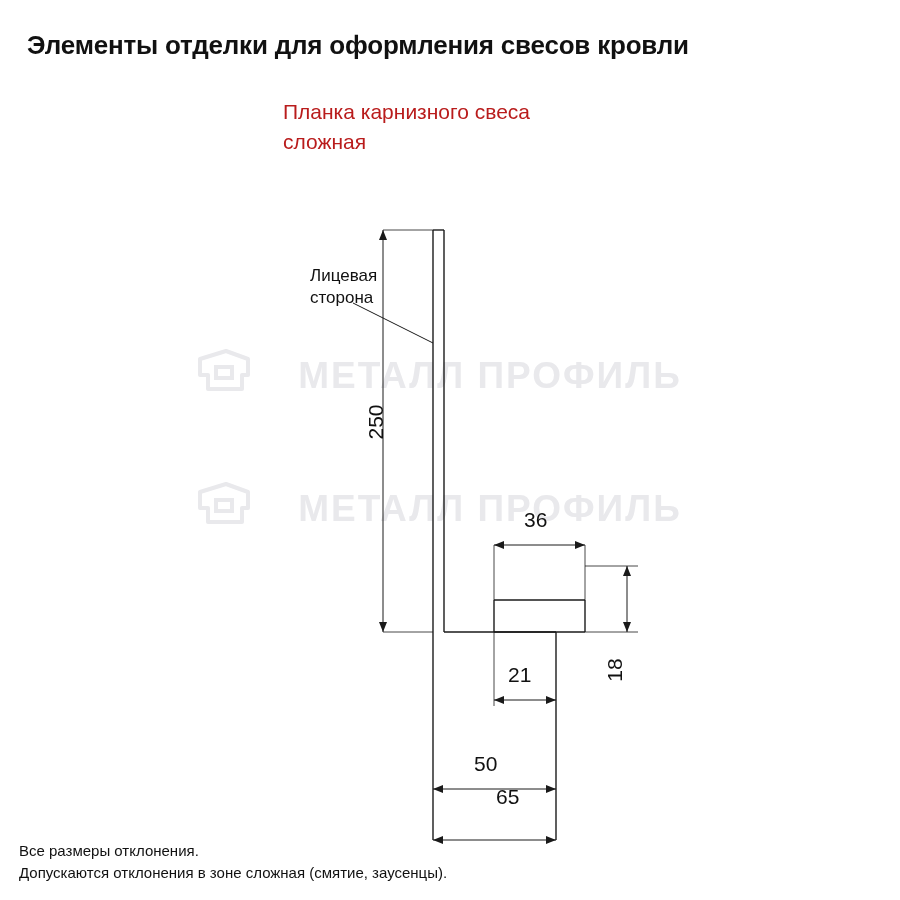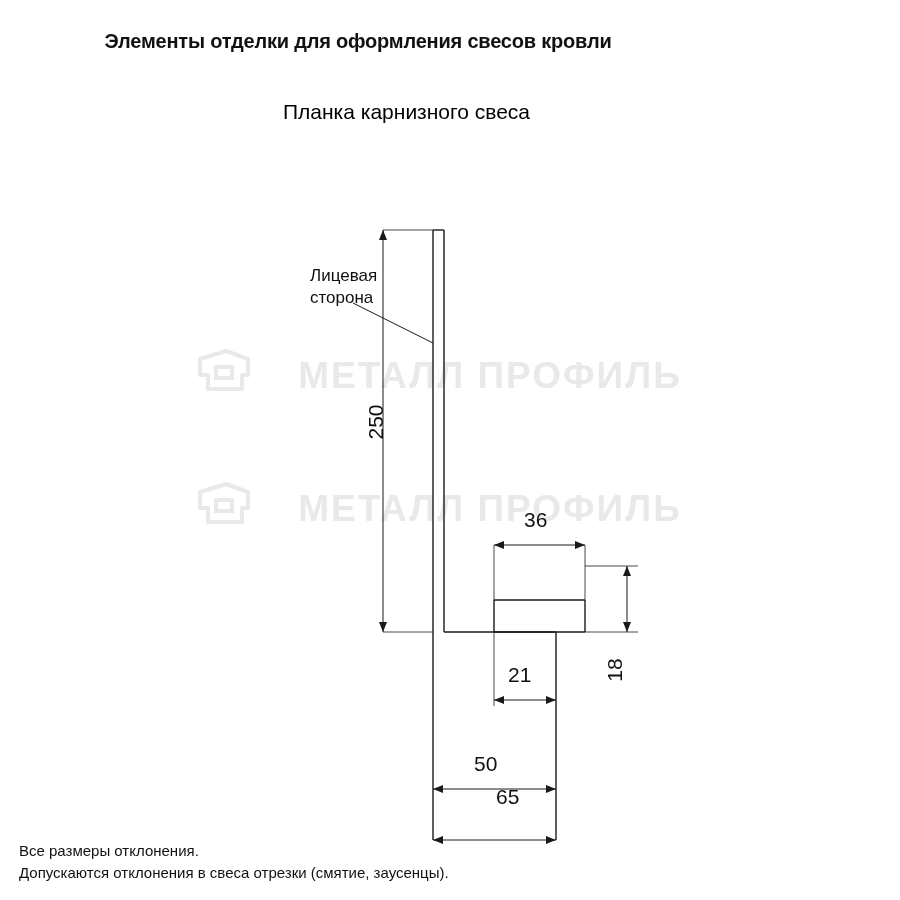--- a/index.html
+++ b/index.html
@@ -20,33 +20,33 @@
     inset: 0;
   }
 
   
   .main-title {
     position: absolute;
     top: 30px;
     left: 0;
     width: 716px;
     text-align: center;
-    font-size: 20px;
+    font-size: 26px;
     font-weight: bold;
     letter-spacing: -0.2px;
     color: #111;
   }
   .subtitle-block {
     position: absolute;
     top: 97px;
     left: 283px;
     width: 520px;
     text-align: left;
     font-size: 21px;
-    color: #000000;
+    color: #b91c1c;
     line-height: 30px;
   }
   .subtitle-line2 {
     display: block;
   }
   .code-line {
     position: absolute;
     top: 171px;
     left: 283px;
     font-size: 21px;
@@ -130,20 +130,21 @@
 </style>
 </head>
 <body>
 
 <div class="page">
 
   <div class="main-title">Элементы отделки для оформления свесов кровли</div>
 
   <div class="subtitle-block">
     <span>Планка карнизного свеса</span>
+    <span class="subtitle-line2">сложная</span>
   </div>
 
 
   <div class="watermark wm1">
     <span class="wm-logo">
       <svg width="78" height="52" viewBox="0 0 78 52" fill="none" xmlns="http://www.w3.org/2000/svg">
         <path d="M4 14 L30 6 L52 14 L52 30 L46 30 L46 44 L12 44 L12 30 L4 30 Z" stroke="#e9e9ec" stroke-width="4" fill="none" stroke-linejoin="round"></path>
         <path d="M20 22 L36 22 L36 33 L20 33 Z" stroke="#e9e9ec" stroke-width="4" fill="none"></path>
       </svg>
     </span>
@@ -235,16 +236,16 @@
 
   <div class="dim-txt dim-250">250</div>
   <div class="dim-txt dim-36">36</div>
   <div class="dim-txt dim-18">18</div>
   <div class="dim-txt dim-21">21</div>
   <div class="dim-txt dim-50">50</div>
   <div class="dim-txt dim-65">65</div>
 
   <div class="footnotes">
     <div>Все размеры отклонения.</div>
-    <div>Допускаются отклонения в свеса отрезки (смятие, заусенцы).</div>
+    <div>Допускаются отклонения в зоне сложная (смятие, заусенцы).</div>
   </div>
 
 </div>
 
 </body></html>

